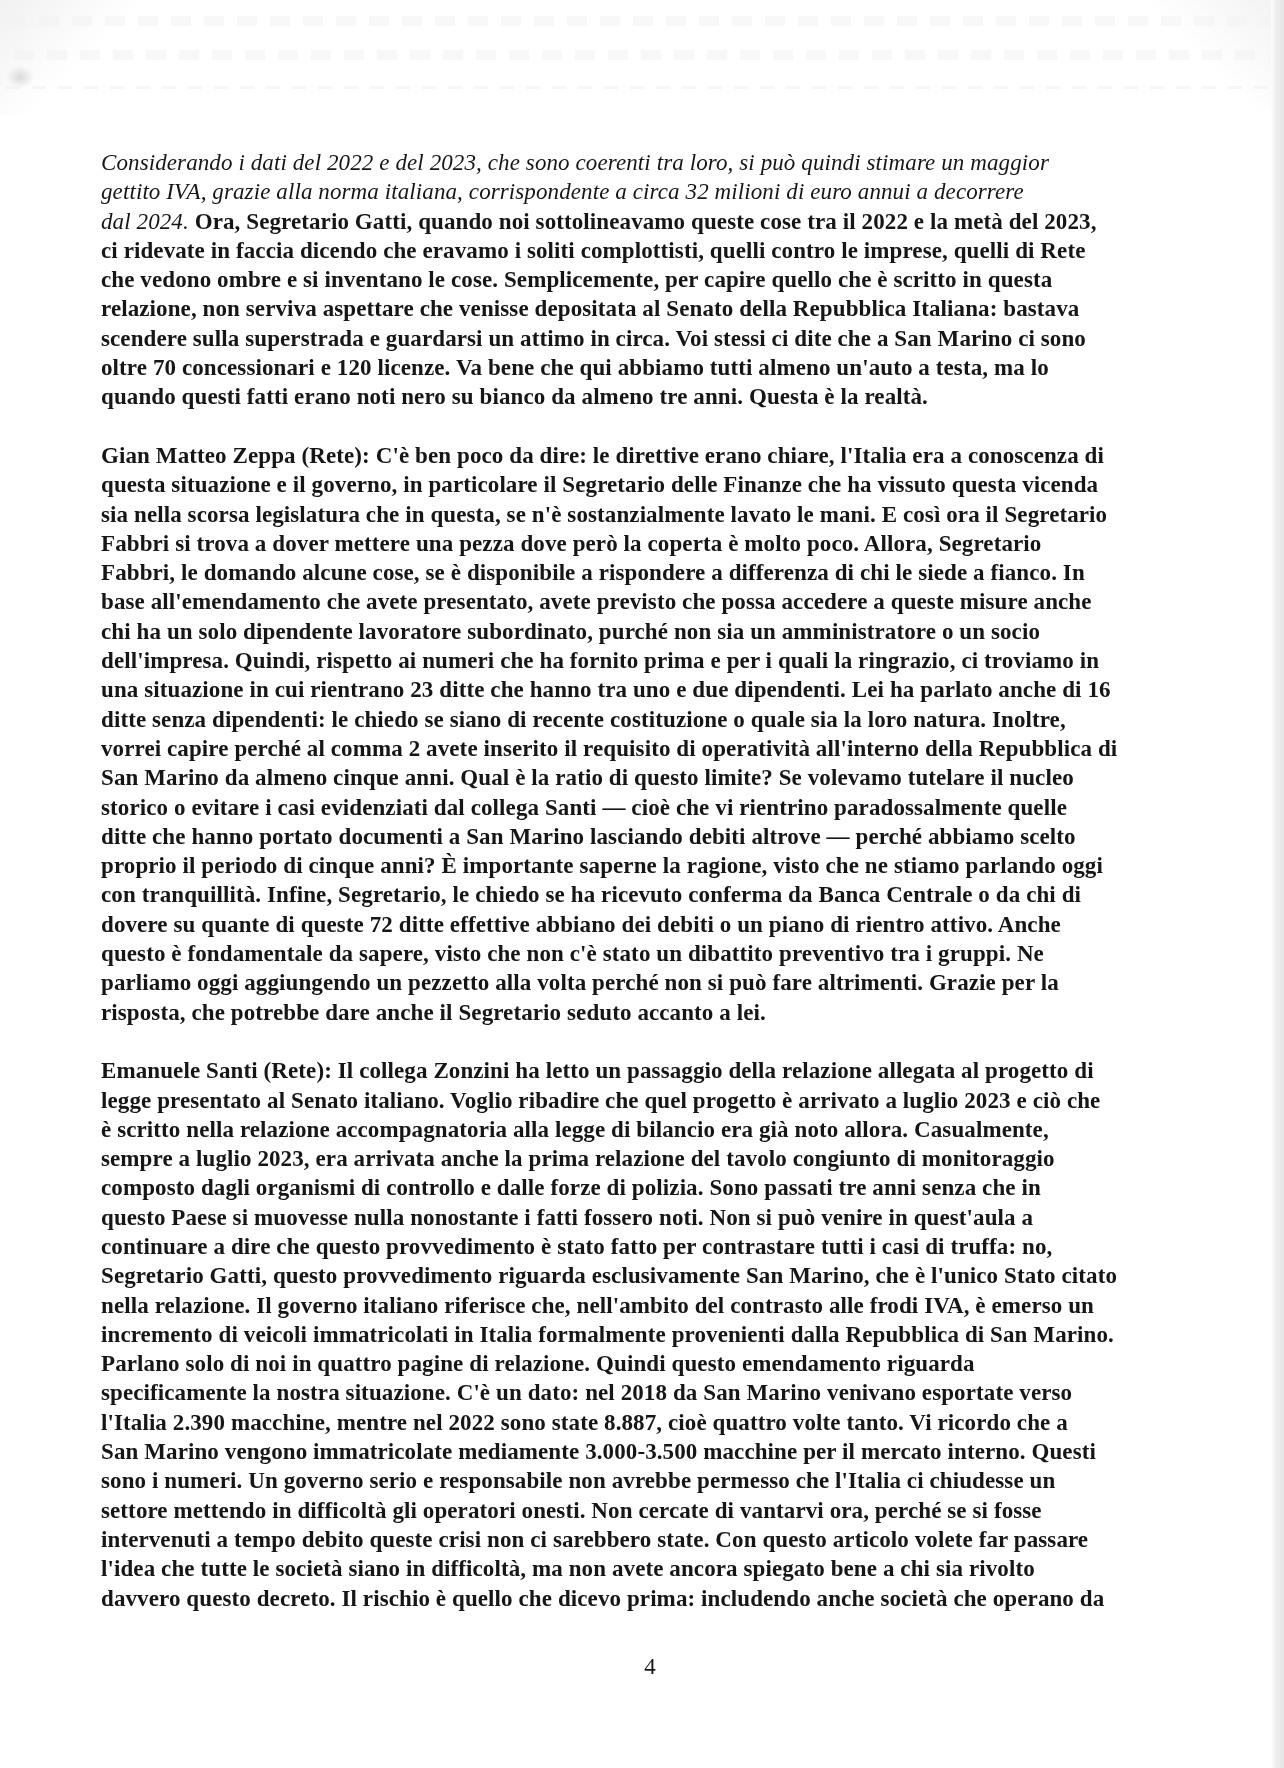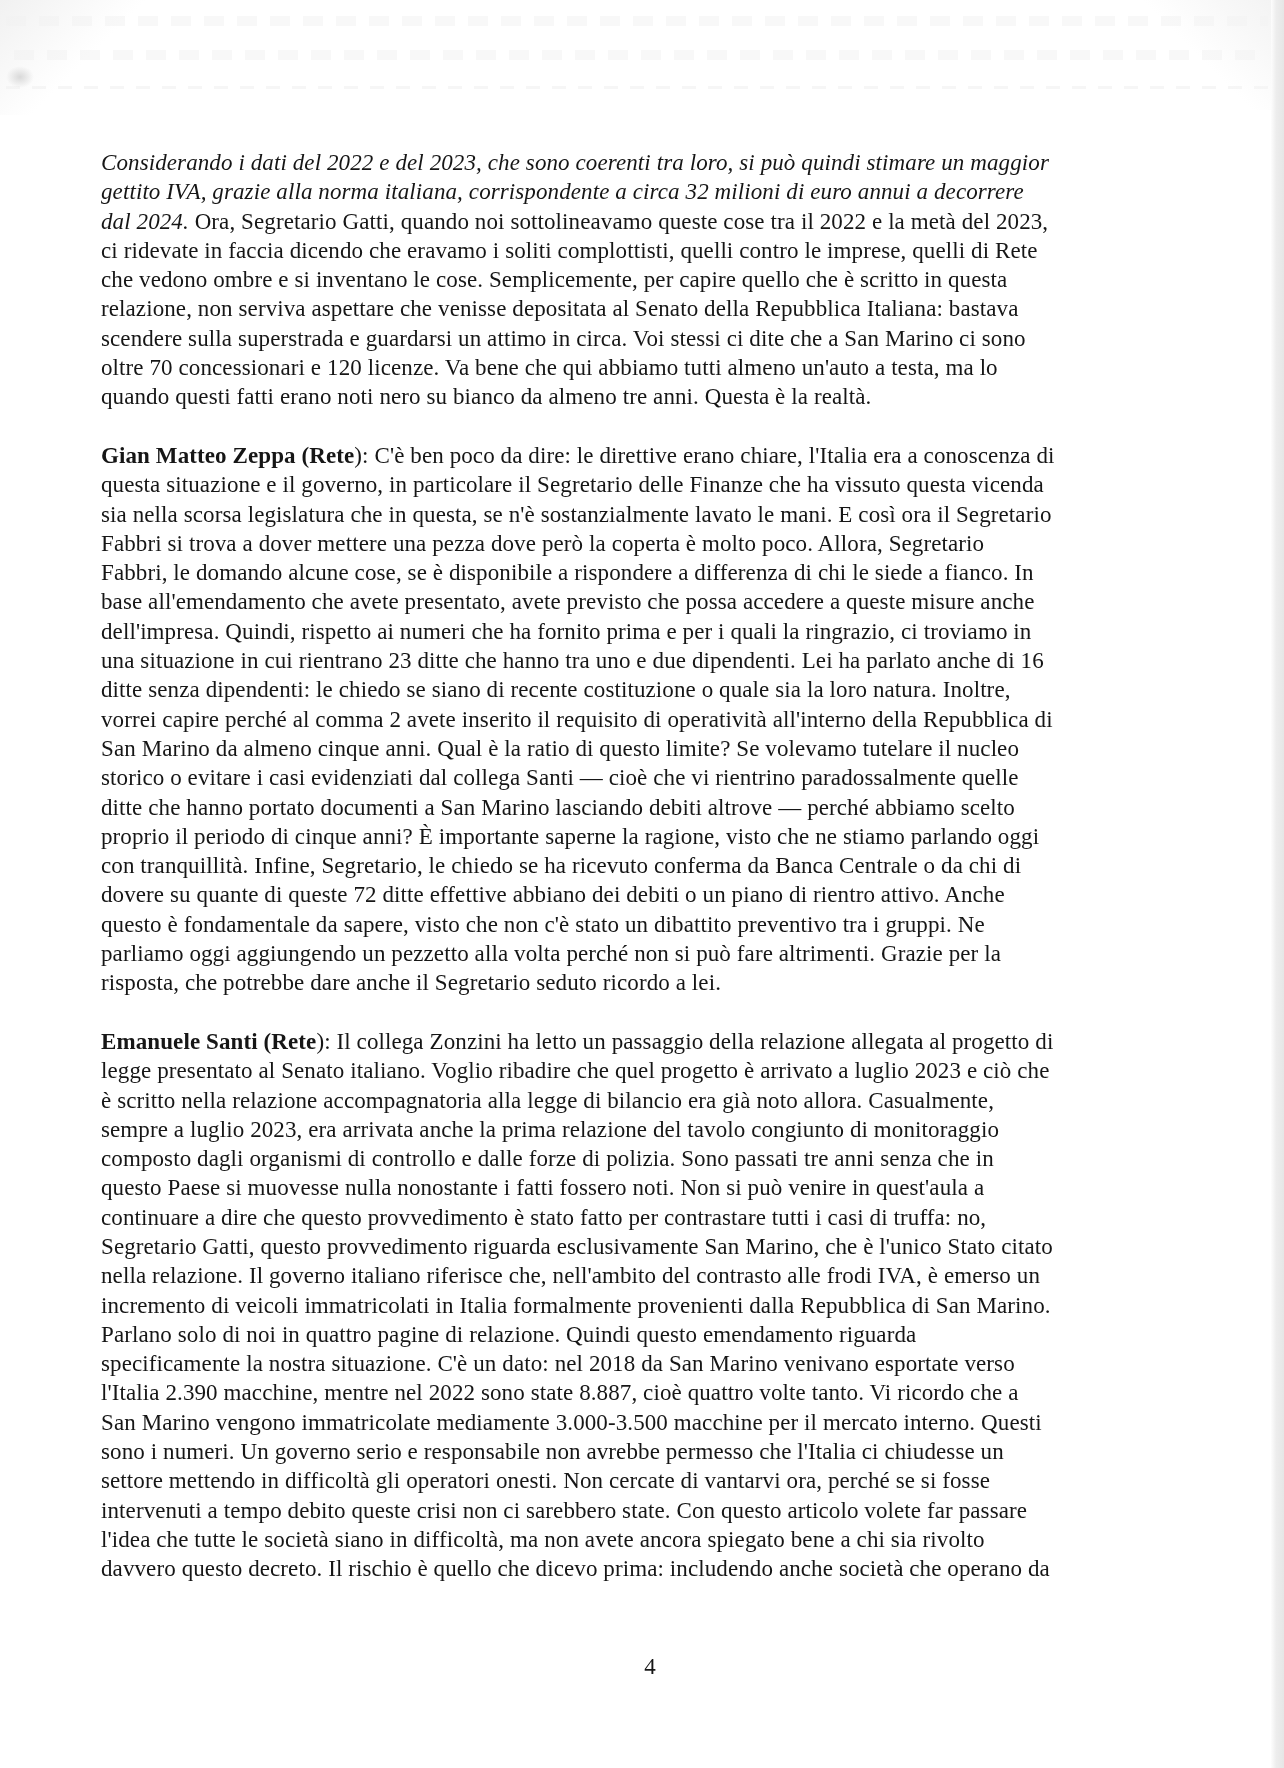--- a/index.html
+++ b/index.html
@@ -60,21 +60,21 @@
   .para {
     margin: 0 0 29.3px 0;
   }
   .line {
     height: 29.3px;
     line-height: 29.3px;
     font-size: 23px;
     white-space: pre;
     letter-spacing: 0.1px;
   }
-  .seg-normal { font-style: normal; font-weight: 400; }
+  .seg-normal { font-style: normal; font-weight: 700; }
   .seg-italic { font-style: italic; }
   .seg-bold   { font-weight: 700; }
   .page-number {
     position: absolute;
     left: 119px; top: 1652px;
     width: 1062px;
     text-align: center;
     font-size: 23px;
     line-height: 29.3px;
   }
@@ -101,33 +101,34 @@
         <div class="line"><span class="seg-normal">oltre 70 concessionari e 120 licenze. Va bene che qui abbiamo tutti almeno un'auto a testa, ma lo</span></div>
         <div class="line"><span class="seg-normal">quando questi fatti erano noti nero su bianco da almeno tre anni. Questa è la realtà.</span></div>
       </div>
       <div class="para">
         <div class="line"><span class="seg-bold">Gian Matteo Zeppa (Rete</span><span class="seg-normal">): C'è ben poco da dire: le direttive erano chiare, l'Italia era a conoscenza di</span></div>
         <div class="line"><span class="seg-normal">questa situazione e il governo, in particolare il Segretario delle Finanze che ha vissuto questa vicenda</span></div>
         <div class="line"><span class="seg-normal">sia nella scorsa legislatura che in questa, se n'è sostanzialmente lavato le mani. E così ora il Segretario</span></div>
         <div class="line"><span class="seg-normal">Fabbri si trova a dover mettere una pezza dove però la coperta è molto poco. Allora, Segretario</span></div>
         <div class="line"><span class="seg-normal">Fabbri, le domando alcune cose, se è disponibile a rispondere a differenza di chi le siede a fianco. In</span></div>
         <div class="line"><span class="seg-normal">base all'emendamento che avete presentato, avete previsto che possa accedere a queste misure anche</span></div>
+        <div class="line"><span class="seg-normal">chi ha un solo dipendente lavoratore subordinato, purché non sia un amministratore o un socio</span></div>
         <div class="line"><span class="seg-normal">dell'impresa. Quindi, rispetto ai numeri che ha fornito prima e per i quali la ringrazio, ci troviamo in</span></div>
         <div class="line"><span class="seg-normal">una situazione in cui rientrano 23 ditte che hanno tra uno e due dipendenti. Lei ha parlato anche di 16</span></div>
         <div class="line"><span class="seg-normal">ditte senza dipendenti: le chiedo se siano di recente costituzione o quale sia la loro natura. Inoltre,</span></div>
         <div class="line"><span class="seg-normal">vorrei capire perché al comma 2 avete inserito il requisito di operatività all'interno della Repubblica di</span></div>
         <div class="line"><span class="seg-normal">San Marino da almeno cinque anni. Qual è la ratio di questo limite? Se volevamo tutelare il nucleo</span></div>
         <div class="line"><span class="seg-normal">storico o evitare i casi evidenziati dal collega Santi — cioè che vi rientrino paradossalmente quelle</span></div>
         <div class="line"><span class="seg-normal">ditte che hanno portato documenti a San Marino lasciando debiti altrove — perché abbiamo scelto</span></div>
         <div class="line"><span class="seg-normal">proprio il periodo di cinque anni? È importante saperne la ragione, visto che ne stiamo parlando oggi</span></div>
         <div class="line"><span class="seg-normal">con tranquillità. Infine, Segretario, le chiedo se ha ricevuto conferma da Banca Centrale o da chi di</span></div>
         <div class="line"><span class="seg-normal">dovere su quante di queste 72 ditte effettive abbiano dei debiti o un piano di rientro attivo. Anche</span></div>
         <div class="line"><span class="seg-normal">questo è fondamentale da sapere, visto che non c'è stato un dibattito preventivo tra i gruppi. Ne</span></div>
         <div class="line"><span class="seg-normal">parliamo oggi aggiungendo un pezzetto alla volta perché non si può fare altrimenti. Grazie per la</span></div>
-        <div class="line"><span class="seg-normal">risposta, che potrebbe dare anche il Segretario seduto ricordo a lei.</span></div>
+        <div class="line"><span class="seg-normal">risposta, che potrebbe dare anche il Segretario seduto accanto a lei.</span></div>
       </div>
       <div class="para">
         <div class="line"><span class="seg-bold">Emanuele Santi (Rete</span><span class="seg-normal">): Il collega Zonzini ha letto un passaggio della relazione allegata al progetto di</span></div>
         <div class="line"><span class="seg-normal">legge presentato al Senato italiano. Voglio ribadire che quel progetto è arrivato a luglio 2023 e ciò che</span></div>
         <div class="line"><span class="seg-normal">è scritto nella relazione accompagnatoria alla legge di bilancio era già noto allora. Casualmente,</span></div>
         <div class="line"><span class="seg-normal">sempre a luglio 2023, era arrivata anche la prima relazione del tavolo congiunto di monitoraggio</span></div>
         <div class="line"><span class="seg-normal">composto dagli organismi di controllo e dalle forze di polizia. Sono passati tre anni senza che in</span></div>
         <div class="line"><span class="seg-normal">questo Paese si muovesse nulla nonostante i fatti fossero noti. Non si può venire in quest'aula a</span></div>
         <div class="line"><span class="seg-normal">continuare a dire che questo provvedimento è stato fatto per contrastare tutti i casi di truffa: no,</span></div>
         <div class="line"><span class="seg-normal">Segretario Gatti, questo provvedimento riguarda esclusivamente San Marino, che è l'unico Stato citato</span></div>

